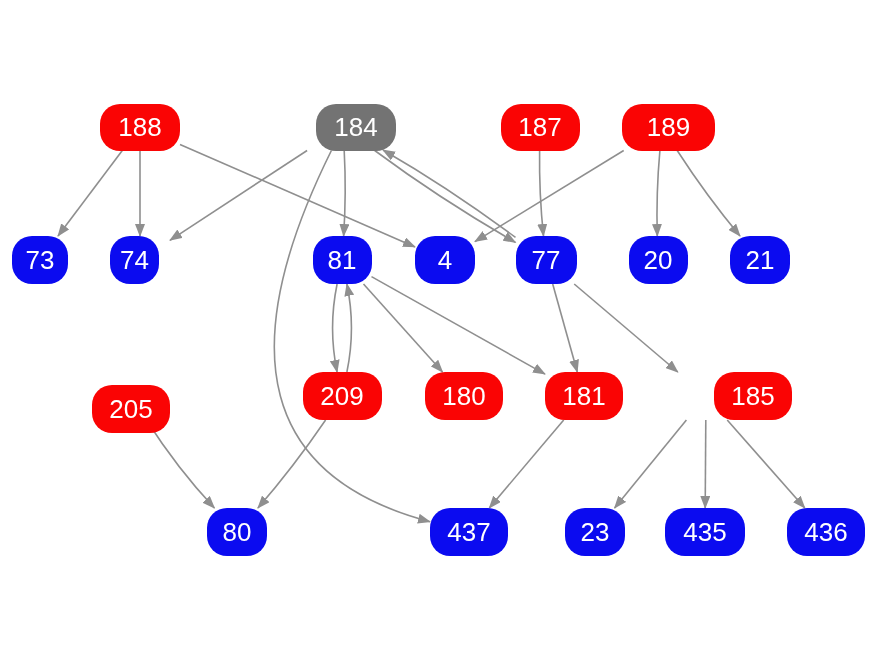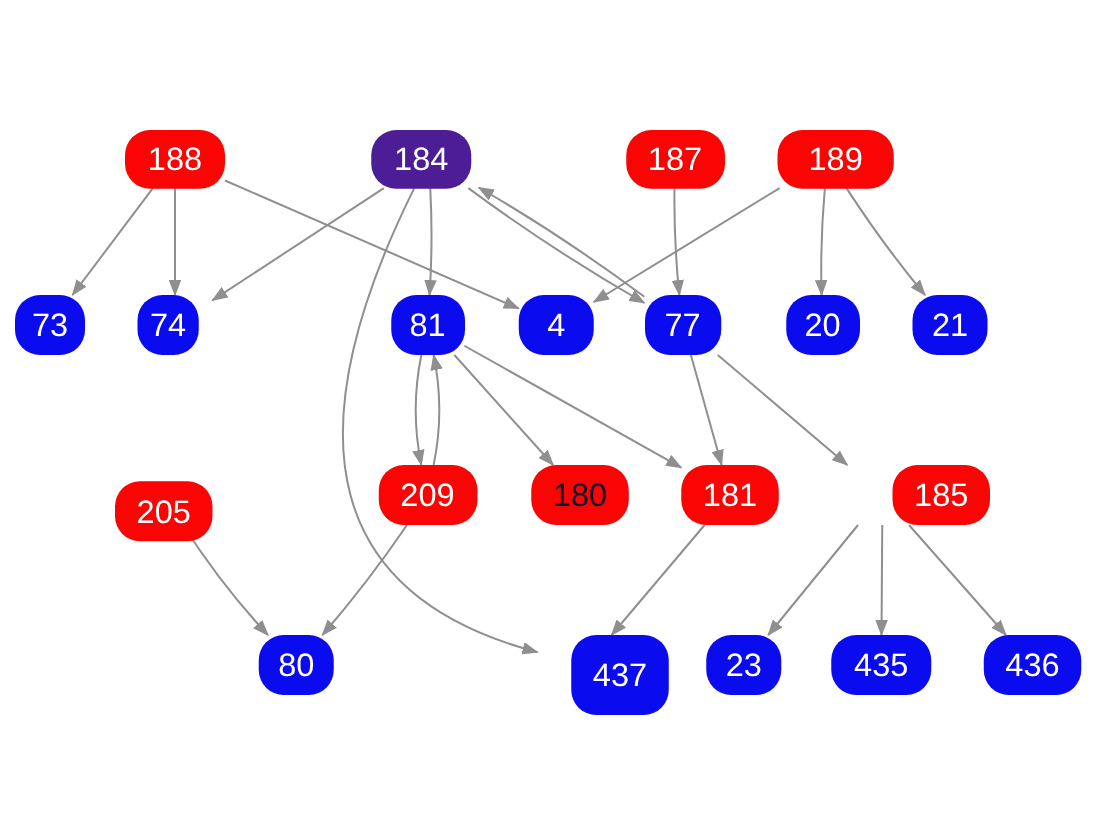--- a/index.html
+++ b/index.html
@@ -56,34 +56,34 @@
         <path d="M 146.4 420.0 Q 177.7 468.9 214.4 508.0" class="edge" marker-end="url(#arrowhead)"></path>
         <path d="M 325.6 420.0 Q 293.5 467.1 257.9 508.0" class="edge" marker-end="url(#arrowhead)"></path>
         <path d="M 563.7 420.0 Q 526.5 464.0 489.3 508.0" class="edge" marker-end="url(#arrowhead)"></path>
         <path d="M 686.4 420.0 Q 650.5 464.0 614.6 508.0" class="edge" marker-end="url(#arrowhead)"></path>
         <path d="M 705.8 420.0 Q 705.5 464.0 705.2 508.0" class="edge" marker-end="url(#arrowhead)"></path>
         <path d="M 727.2 420.0 Q 766.0 464.0 804.8 508.0" class="edge" marker-end="url(#arrowhead)"></path>
       </g>
   </svg>
   <div>
       <div class="node red" style="left: 100px; top: 103.5px; width: 80px; height: 47px; background: rgb(250, 4, 4); color: rgb(255, 255, 255);">188</div>
-      <div class="node red" style="left: 297px; top: 103.5px; width: 80px; height: 47px; background: #4c1d95; color: rgb(255, 255, 255);">184</div>
+      <div class="node red" style="left: 316px; top: 103.5px; width: 80px; height: 47px; background: #737373; color: rgb(255, 255, 255);">184</div>
       <div class="node red" style="left: 500.5px; top: 103.5px; width: 79px; height: 47px; background: rgb(250, 4, 4); color: rgb(255, 255, 255);">187</div>
       <div class="node red" style="left: 622px; top: 103.5px; width: 93px; height: 47px; background: rgb(250, 4, 4); color: rgb(255, 255, 255);">189</div>
       <div class="node blue" style="left: 12px; top: 236px; width: 56px; height: 48px; background: rgb(11, 11, 240); color: rgb(255, 255, 255);">73</div>
       <div class="node blue" style="left: 110px; top: 236px; width: 49px; height: 48px; background: rgb(11, 11, 240); color: rgb(255, 255, 255);">74</div>
       <div class="node blue" style="left: 312.5px; top: 236px; width: 59px; height: 48px; background: rgb(11, 11, 240); color: rgb(255, 255, 255);">81</div>
       <div class="node blue" style="left: 415px; top: 236px; width: 60px; height: 48px; background: rgb(11, 11, 240); color: rgb(255, 255, 255);">4</div>
       <div class="node blue" style="left: 515.5px; top: 236px; width: 61px; height: 48px; background: rgb(11, 11, 240); color: rgb(255, 255, 255);">77</div>
       <div class="node blue" style="left: 628.5px; top: 236px; width: 59px; height: 48px; background: rgb(11, 11, 240); color: rgb(255, 255, 255);">20</div>
       <div class="node blue" style="left: 730px; top: 236px; width: 60px; height: 48px; background: rgb(11, 11, 240); color: rgb(255, 255, 255);">21</div>
       <div class="node red" style="left: 92px; top: 372px; width: 78px; height: 48px; background: rgb(250, 4, 4); color: rgb(255, 255, 255); margin-top: 13px;">205</div>
       <div class="node red" style="left: 302.5px; top: 372px; width: 79px; height: 48px; background: rgb(250, 4, 4); color: rgb(255, 255, 255);">209</div>
-      <div class="node red" style="left: 425px; top: 372px; width: 78px; height: 48px; background: rgb(250, 4, 4); color: #0f172a;">180</div>
+      <div class="node red" style="left: 425px; top: 372px; width: 78px; height: 48px; background: rgb(250, 4, 4); color: #ffffff;">180</div>
       <div class="node red" style="left: 545px; top: 372px; width: 78px; height: 48px; background: rgb(250, 4, 4); color: rgb(255, 255, 255);">181</div>
       <div class="node red" style="left: 667px; top: 372px; width: 78px; height: 48px; background: rgb(250, 4, 4); color: rgb(255, 255, 255); margin-left: 47px;">185</div>
       <div class="node blue" style="left: 207px; top: 508px; width: 60px; height: 48px; background: rgb(11, 11, 240); color: rgb(255, 255, 255);">80</div>
-      <div class="node blue" style="left: 430px; top: 508px; width: 78px; height: 64px; background: rgb(11, 11, 240); color: rgb(255, 255, 255); margin-left: 27px;">437</div>
+      <div class="node blue" style="left: 430px; top: 508px; width: 78px; height: 48px; background: rgb(11, 11, 240); color: rgb(255, 255, 255);">437</div>
       <div class="node blue" style="left: 565px; top: 508px; width: 60px; height: 48px; background: rgb(11, 11, 240); color: rgb(255, 255, 255);">23</div>
       <div class="node blue" style="left: 665px; top: 508px; width: 80px; height: 48px; background: rgb(11, 11, 240); color: rgb(255, 255, 255);">435</div>
       <div class="node blue" style="left: 787px; top: 508px; width: 78px; height: 48px; background: rgb(11, 11, 240); color: rgb(255, 255, 255);">436</div>
     </div>
 </div>
 
 </body></html>

